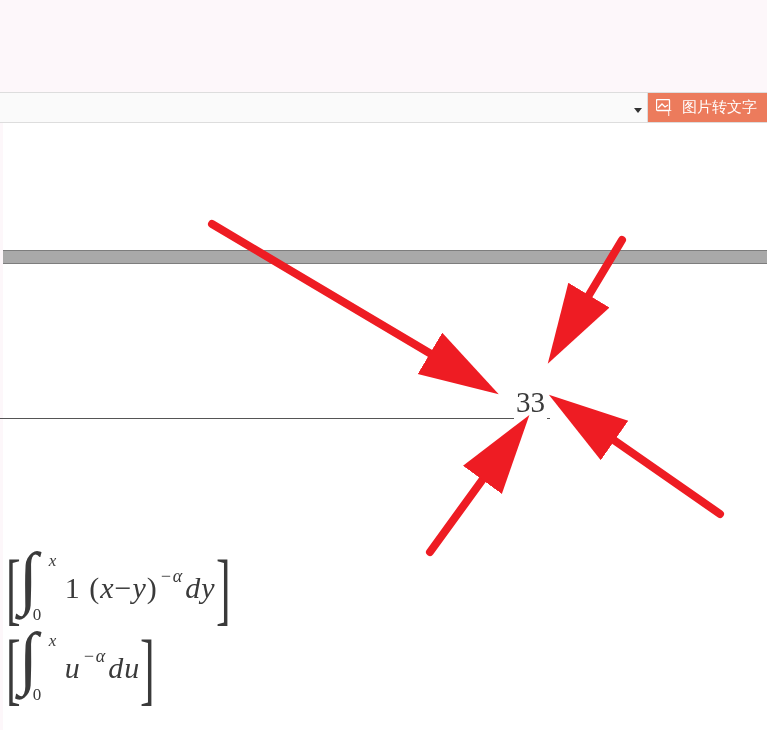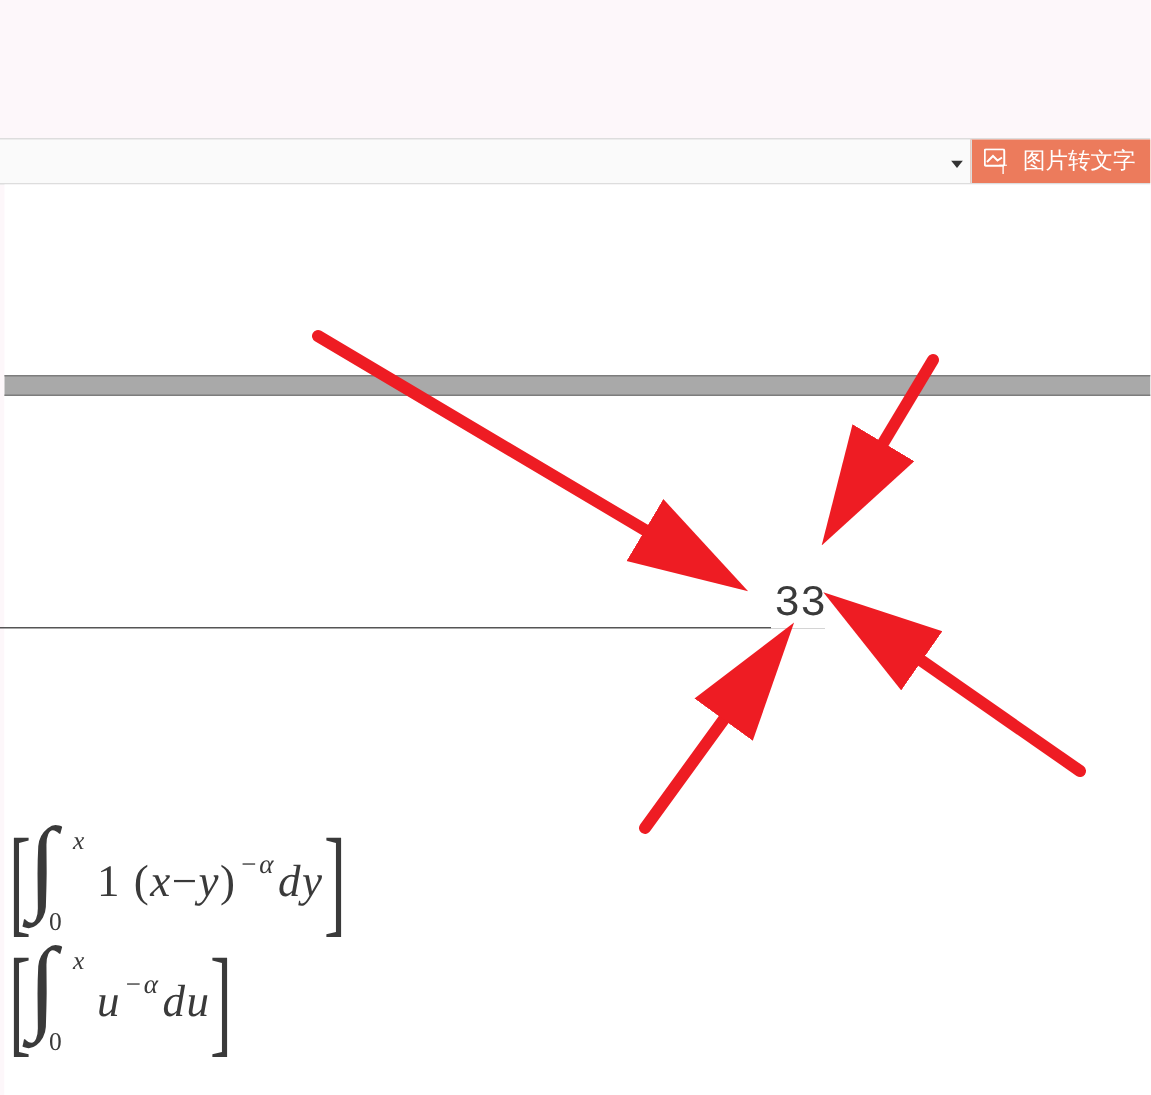--- a/index.html
+++ b/index.html
@@ -63,21 +63,21 @@
 
     
     .pg-line {
       position: absolute;
       left: 0; top: 418px; width: 550px; height: 0;
       border-top: 1px solid #555555;
     }
     .pg-num {
       position: absolute;
       left: 514px; top: 386px;
-      font-family: Liberation Mono, monospace;
+      font-family: Liberation Serif, serif;
       font-size: 29px;
       color: #3a3a3a;
       background: #ffffff;
       padding: 0 2px;
     }
 
     
     .formula-block {
       position: absolute;
       left: 0; top: 550px;

